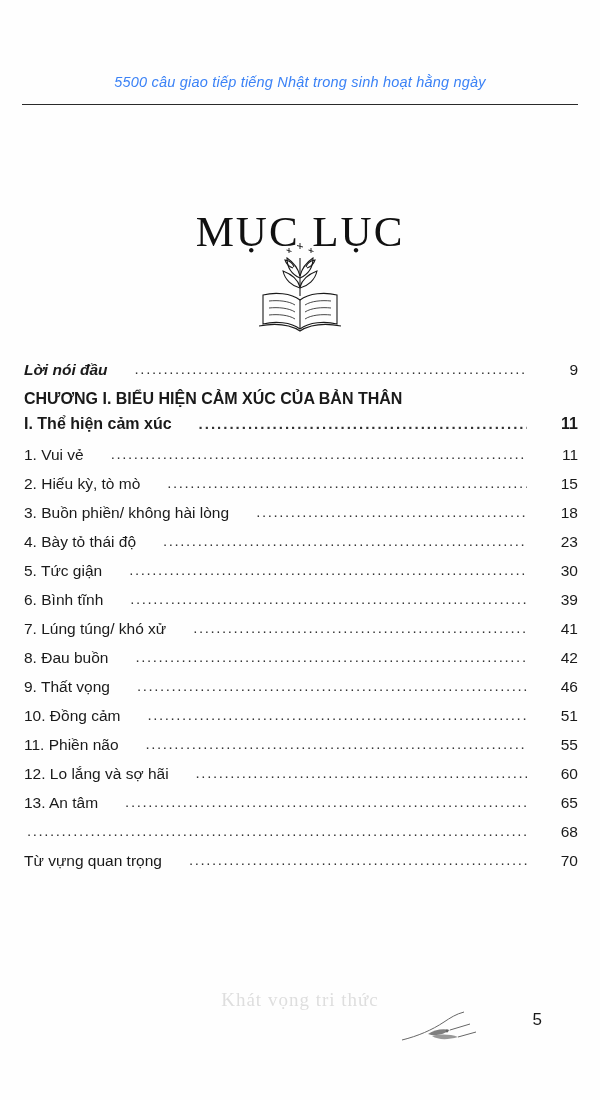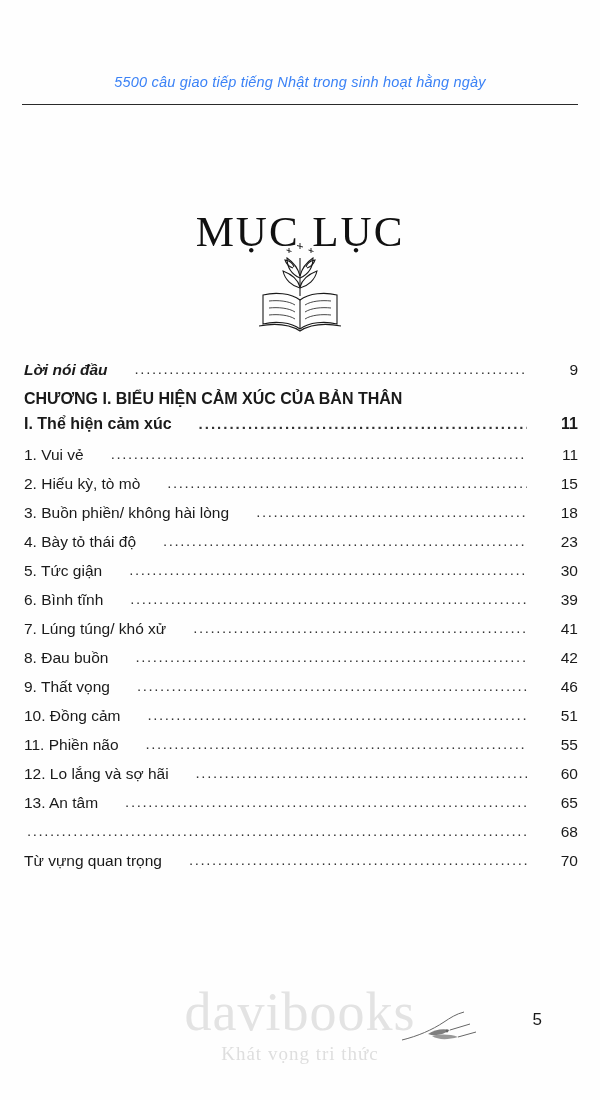--- a/index.html
+++ b/index.html
@@ -299,21 +299,20 @@
 
     <div class="toc-row row-item row-vocab">
       <span class="toc-label">Từ vựng quan trọng</span>
       <span class="toc-dots">...............................................................................................................</span>
       <span class="toc-page">70</span>
     </div>
 
   </div>
 
   <div class="watermark">
-    <div class="wm-main">davibooks</div>
     <div class="wm-sub">Khát vọng tri thức</div>
   </div>
 
   <div class="wm-bird">
     <svg viewBox="0 0 90 38" width="90" height="38" fill="none" stroke="#333" stroke-width="1">
       <path d="M4 30 C20 26 34 20 46 12"></path>
       <path d="M46 12 C52 8 58 4 66 2"></path>
       <path d="M30 24 C36 20 44 18 52 20 C46 24 38 27 30 24 Z" fill="#555" stroke="none"></path>
       <path d="M34 26 C42 24 52 24 60 27 C50 30 40 30 34 26 Z" fill="#777" stroke="none"></path>
       <path d="M52 20 L72 14"></path>

